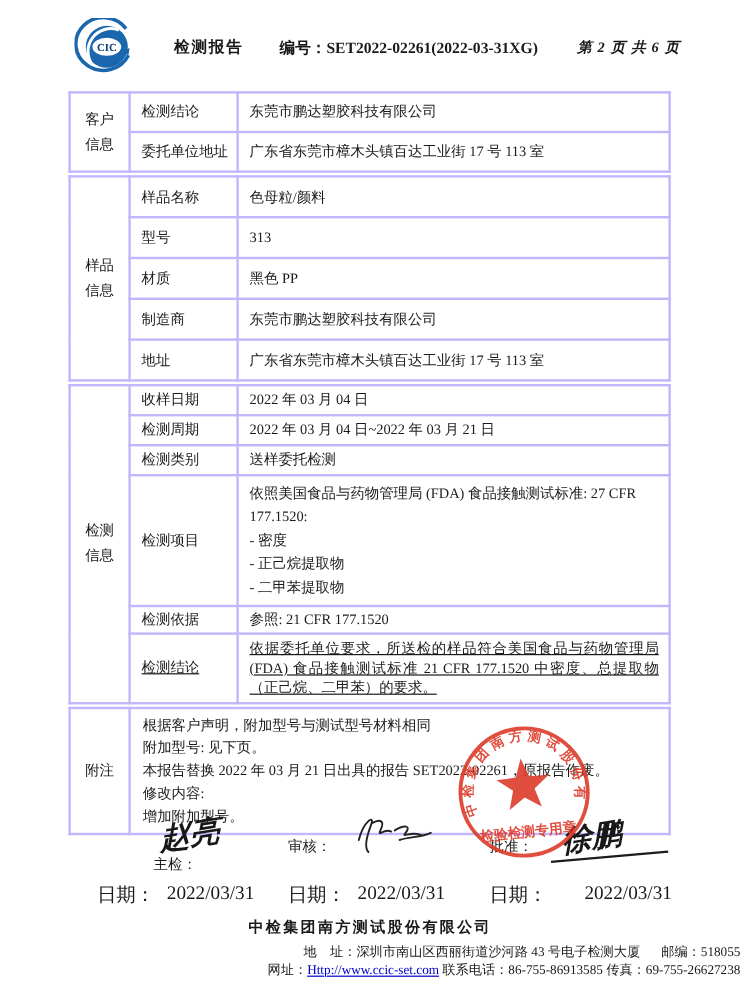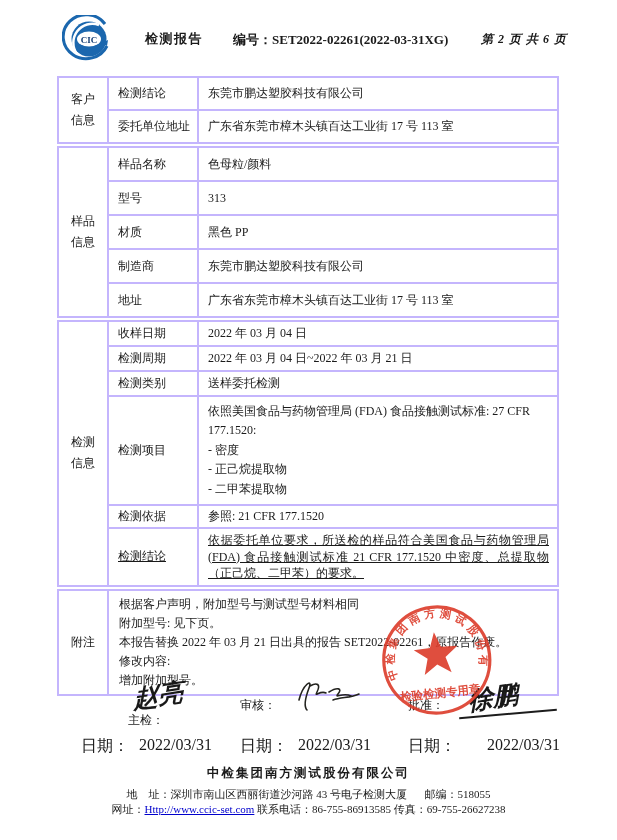--- a/index.html
+++ b/index.html
@@ -37,21 +37,21 @@
     position:absolute; font-size:25px; font-style:italic; font-weight:bold;
     color:#181818; white-space:nowrap; transform:rotate(-9deg) skewX(-6deg);
   }
   .approver-underline { position:absolute; left:459px; top:713px; width:98px; height:2px; background:#1c1c1c; transform:rotate(-5deg); }
   .reviewer-sig { position:absolute; left:293px; top:670px; }
   
   .stamp { position:absolute; left:372px; top:595px; transform:rotate(-6deg); opacity:0.9; }
   
   .footer { position:absolute; left:0; top:765px; width:617px; text-align:center; }
   .footer-company { font-size:12.5px; font-weight:bold; letter-spacing:2px; margin-bottom:5px; }
-  .footer-line { font-size:11px; line-height:15px; white-space:nowrap; }
+  .footer-line { font-size:11px; line-height:15px; white-space:nowrap;text-align:right; }
   .footer-link { color:#0000cc; text-decoration:underline; }
 </style>
 </head>
 <body>
 
 <div class="page">
 
   <div class="logo">
     <svg width="54" height="48" viewBox="0 0 54 48">
       <path d="M 43 9 A 23 22 0 1 0 45 31" fill="none" stroke="#1b67ae" stroke-width="3"></path>

